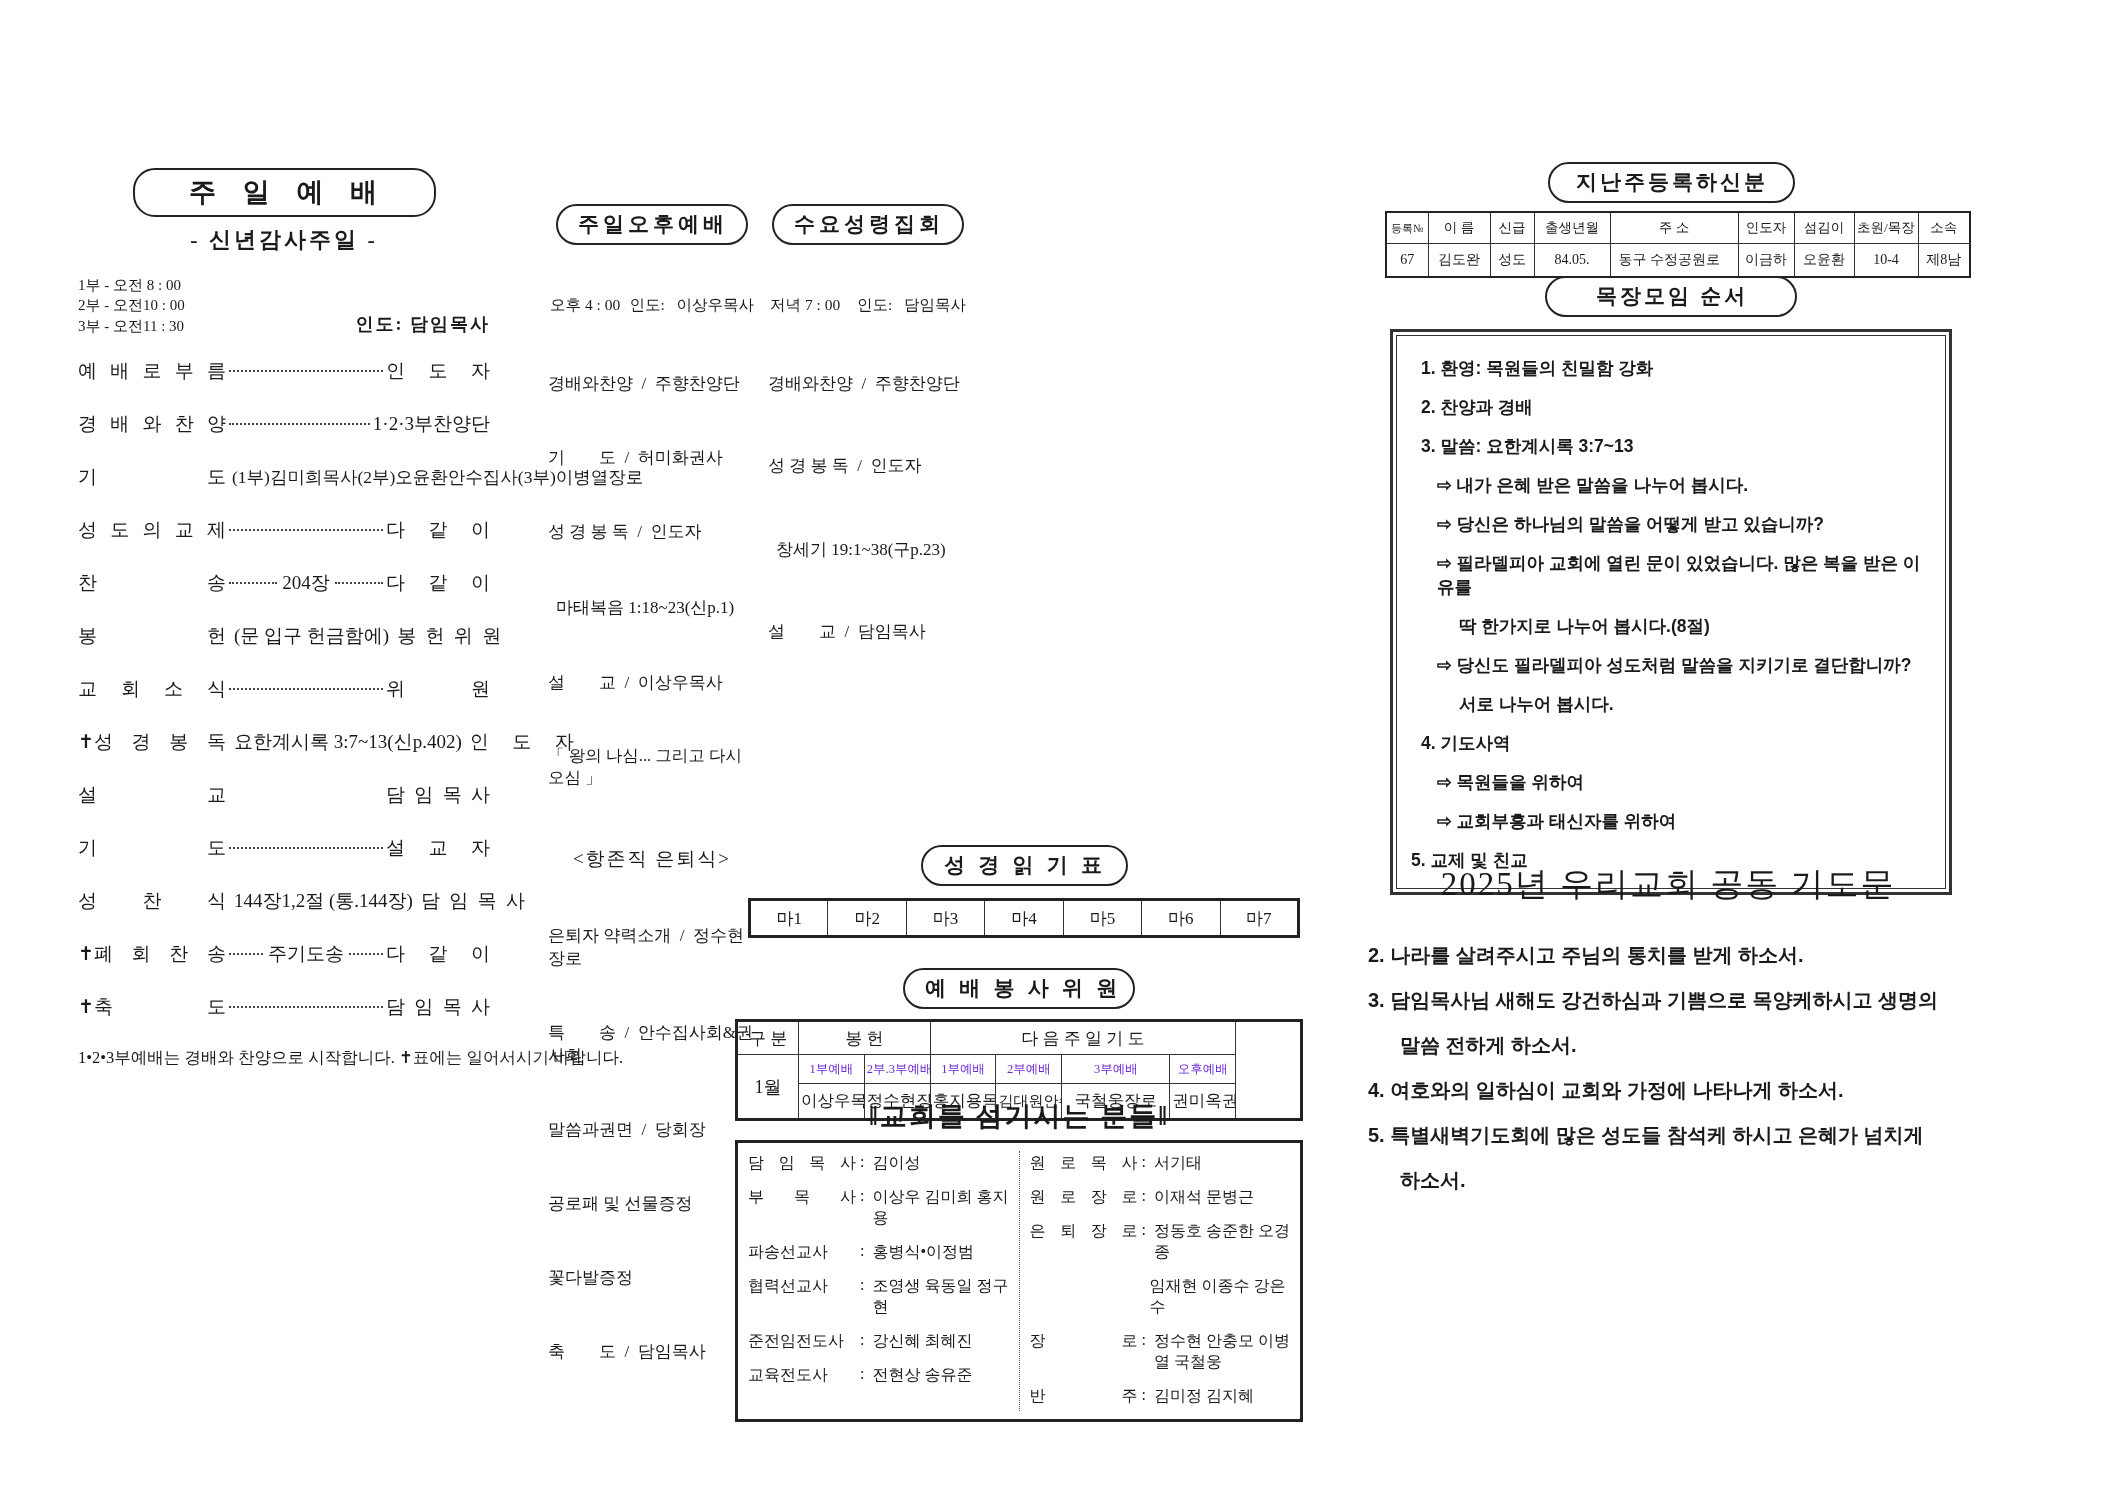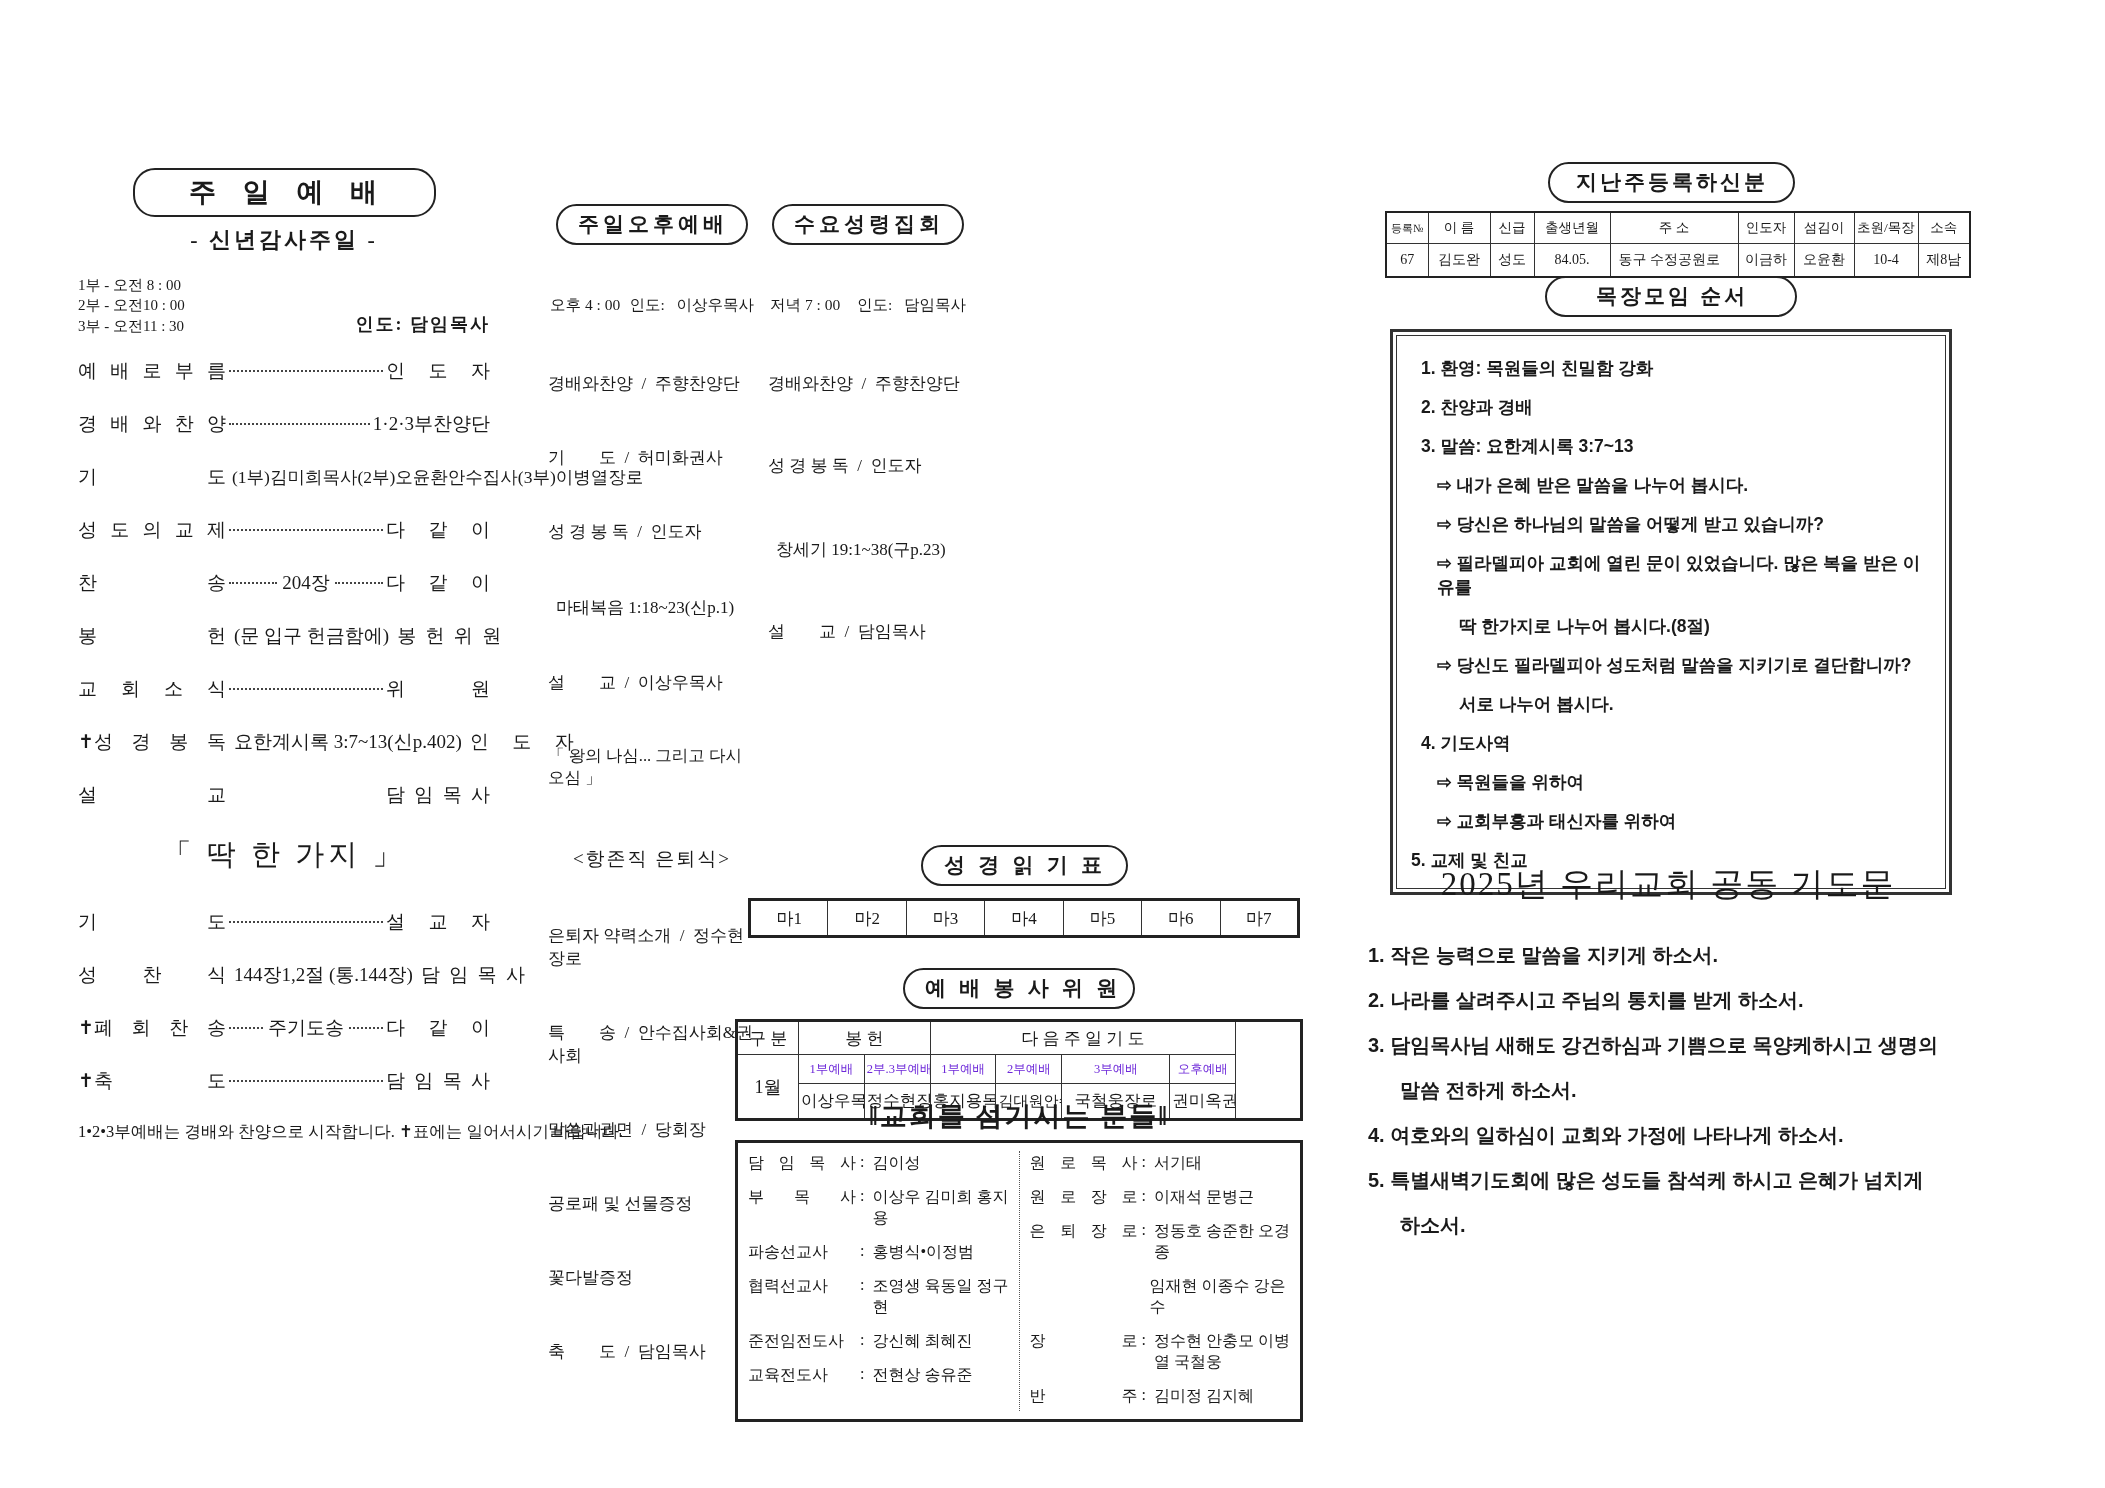--- a/index.html
+++ b/index.html
@@ -137,21 +137,20 @@
           <span class="ctr">요한계시록 3:7~13(신p.402)</span>
           <span class="dots"></span>
           <span class="rgt">인 도 자</span>
       </div>
       <div class="row nodots">
         <span class="lbl">설 교</span>
           <span class="dots"></span>
           <span class="rgt">담 임 목 사</span>
       </div>
 
-      <div class="sermon-title">「 딱 한 가지 」</div>
 
       <div class="row">
         <span class="lbl">기 도</span>
           <span class="dots"></span>
           <span class="rgt">설 교 자</span>
       </div>
       <div class="row">
         <span class="lbl">성 찬 식</span>
           <span class="dots"></span>
           <span class="ctr">144장1,2절 (통.144장)</span>
@@ -357,21 +356,20 @@
         <div class="cm-line ind2">⇨ 목원들을 위하여</div>
         <div class="cm-line ind2">⇨ 교회부흥과 태신자를 위하여</div>
         <div class="cm-line ind0" style="margin-bottom:2px;">5. 교제 및 친교</div>
       </div>
     </div>
   </div>
 
   <div class="abs" style="left:1368px;top:862px;width:600px;">
     <div class="prayer-title">2025년 우리교회 공동 기도문</div>
     <div class="prayer-list" style="width:580px;">
-      <div class="prayer-item">1. 작은 능력으로 말씀을 지키게 하소서.</div>
       <div class="prayer-item">2. 나라를 살려주시고 주님의 통치를 받게 하소서.</div>
       <div class="prayer-item">3. 담임목사님 새해도 강건하심과 기쁨으로 목양케하시고 생명의 말씀 전하게 하소서.</div>
       <div class="prayer-item">4. 여호와의 일하심이 교회와 가정에 나타나게 하소서.</div>
       <div class="prayer-item">5. 특별새벽기도회에 많은 성도들 참석케 하시고 은혜가 넘치게 하소서.</div>
     </div>
   </div>
 
 </div>
 
 </body></html>

